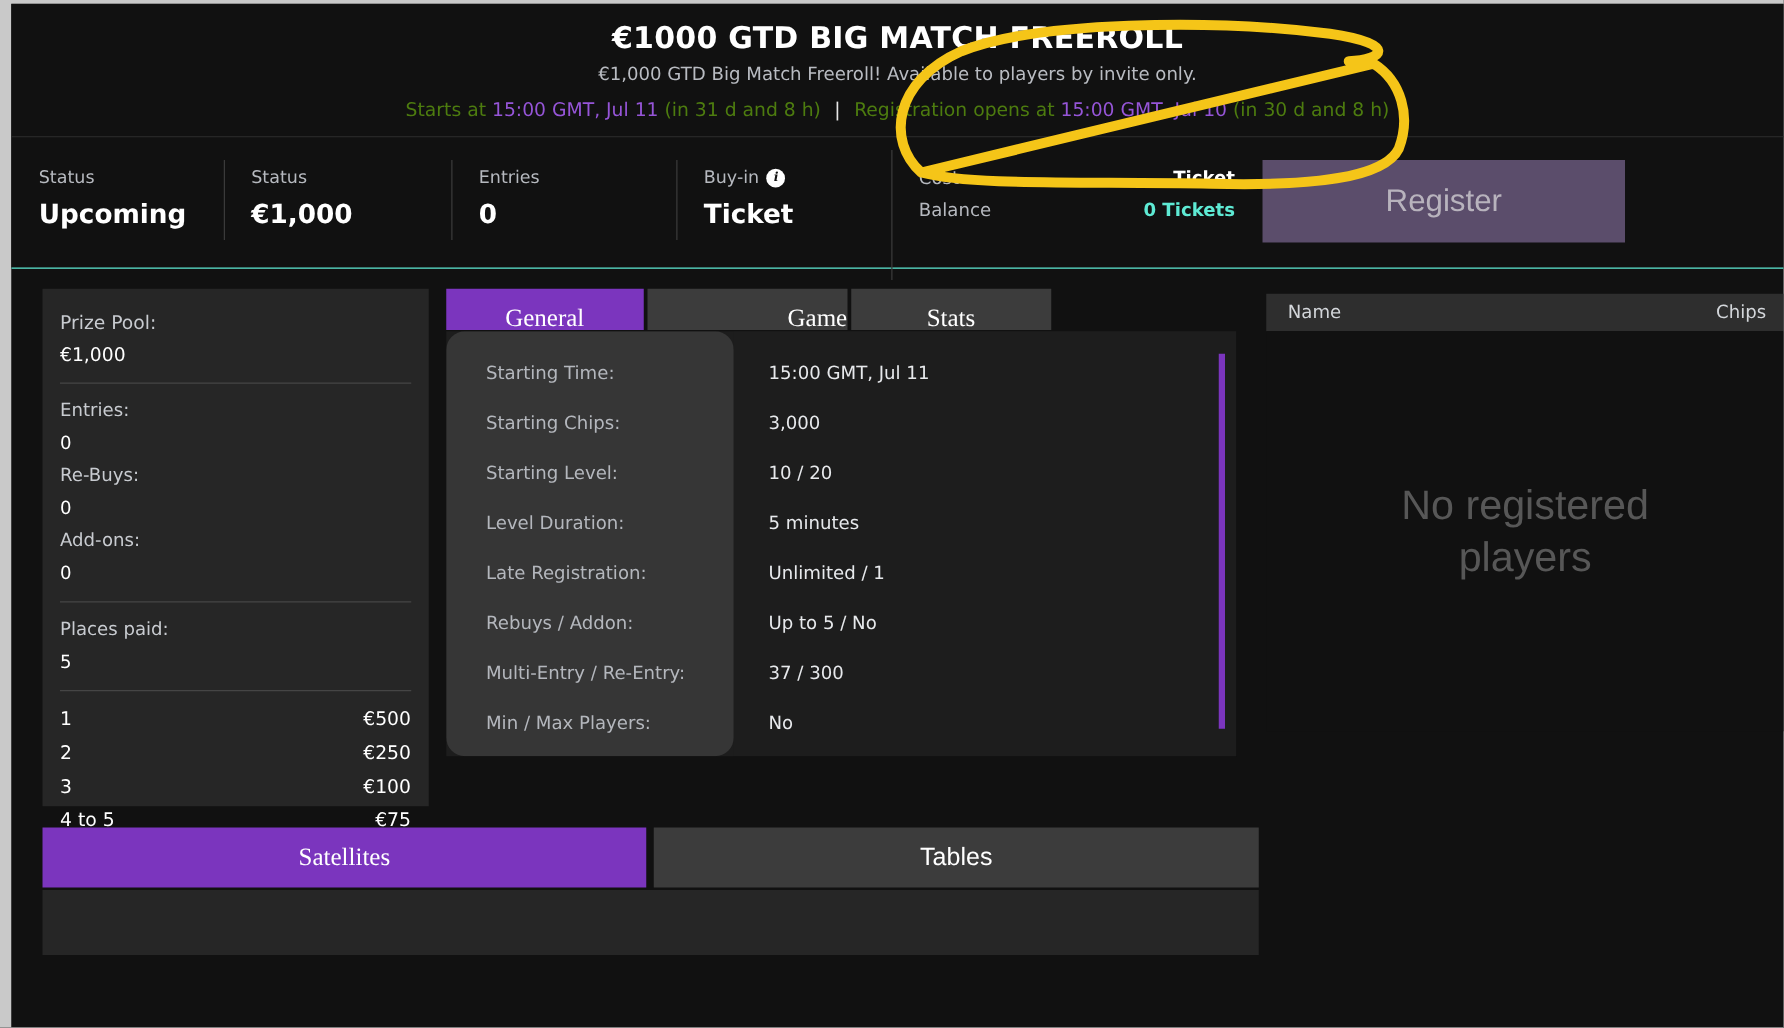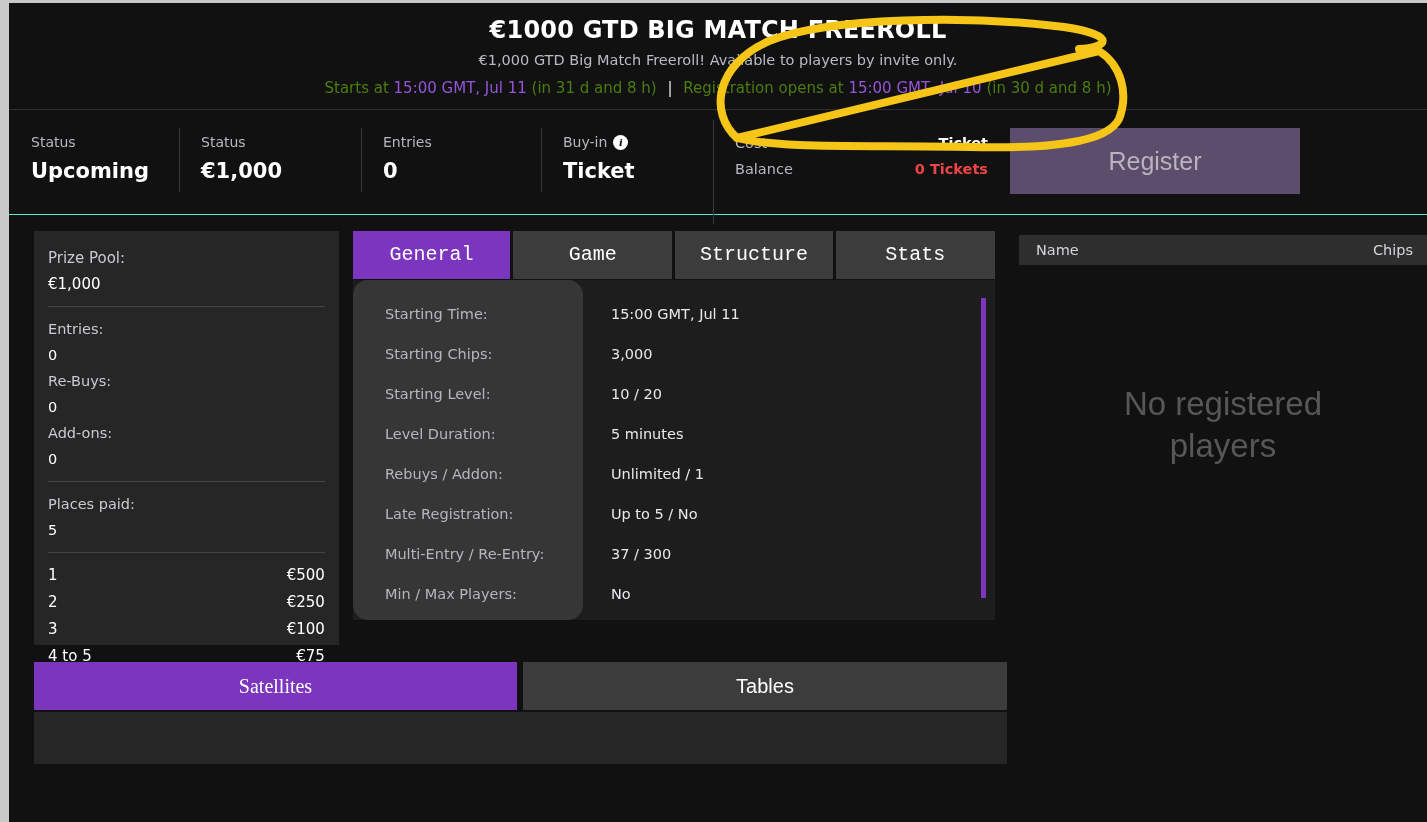--- a/index.html
+++ b/index.html
@@ -76,21 +76,21 @@
   .c-cost::before {
     content: ""; position: absolute; left: 0; top: 10px; bottom: -10px;
     width: 1px; background: #3a3a3a;
   }
   .cost-row {
     display: flex; justify-content: space-between; align-items: baseline;
     width: 253px; line-height: 26px;
   }
   .cost-k { font-size: 14.5px; color: #b6b9bf; }
   .cost-v { font-size: 14.5px; color: #ffffff; font-weight: bold; }
-  .cost-v.danger { color: #ef4444; }
+  .cost-v.danger { color: #5eead4; }
 
   .register-btn {
     width: 290px; height: 66px; margin: 19px 0 0 0;
     background: #5b4d6b; border: none;
     color: #b8b3bd; font-size: 25px;
     font-family: "Liberation Sans", sans-serif;
     text-align: center; line-height: 66px;
     cursor: default;
   }
 
@@ -112,27 +112,27 @@
   .pp-row .k { color: #c8cbd0; }
   .pp-row .v { color: #ffffff; }
   .pp-row.head .k, .pp-row.head .v { font-size: 15px; }
   .pp-div { height: 1px; background: #454545; margin: 9px 0 9px 0; }
   .pp-payout { display:flex; justify-content: space-between; font-size: 15px; line-height: 27px; color: #ffffff; }
 
   
   .center-panel { width: 642px; }
   .tab-row { display: flex; gap: 3px; }
   .tab {
-    height: 48px; line-height: 48px; text-align: center;
+    height: 33px; line-height: 48px; text-align: center;
     font-size: 20px; color: #ffffff; background: #3c3c3c;
-    font-family: Liberation Mono, monospace; cursor: default;
+    font-family: Liberation Serif, serif; cursor: default;
   }
   .tab.active { background: #7b35be; }
   .tab.t-general { width: 158px; }
-  .tab.t-game { width: 160px; }
+  .tab.t-game { width: 160px; text-align: right; }
   .tab.t-structure { width: 158px; }
   .tab.t-stats { width: 160px; }
 
   .info-box {
     display: flex; height: 340px; overflow: hidden; position: relative;
     background: #1d1d1d; margin-top: 1px;
   }
   .info-labels { width: 230px; background: #363636; padding-top: 14px; border-radius: 15px; }
   .info-values { flex: 1; background: #1d1d1d; padding-top: 14px; position: relative; }
   .il, .iv {
@@ -300,31 +300,30 @@
       <div class="pp-payout">
         <span>4 to  5</span>
         <span>€75</span>
       </div>
     </div>
 
     <div class="center-panel">
       <div class="tab-row">
         <div class="tab t-general active">General</div>
         <div class="tab t-game">Game</div>
-        <div class="tab t-structure">Structure</div>
         <div class="tab t-stats">Stats</div>
       </div>
       <div class="info-box">
         <div class="info-labels">
           <div class="il">Starting Time:</div>
           <div class="il">Starting Chips:</div>
           <div class="il">Starting Level:</div>
           <div class="il">Level Duration:</div>
+          <div class="il">Late Registration:</div>
           <div class="il">Rebuys / Addon:</div>
-          <div class="il">Late Registration:</div>
           <div class="il">Multi-Entry / Re-Entry:</div>
           <div class="il">Min / Max Players:</div>
           <div class="il">Knockout Bounty:</div>
         </div>
         <div class="info-values">
           <div class="iv">15:00 GMT, Jul 11</div>
           <div class="iv">3,000</div>
           <div class="iv">10 / 20</div>
           <div class="iv">5 minutes</div>
           <div class="iv">Unlimited / 1</div>

